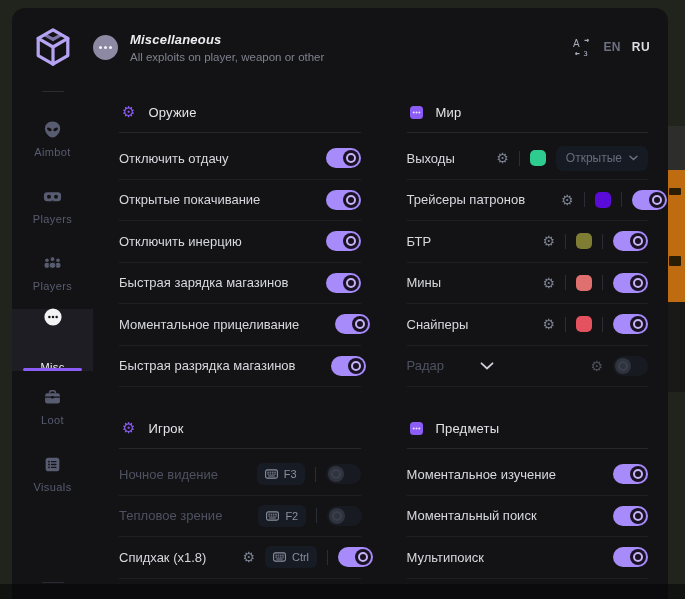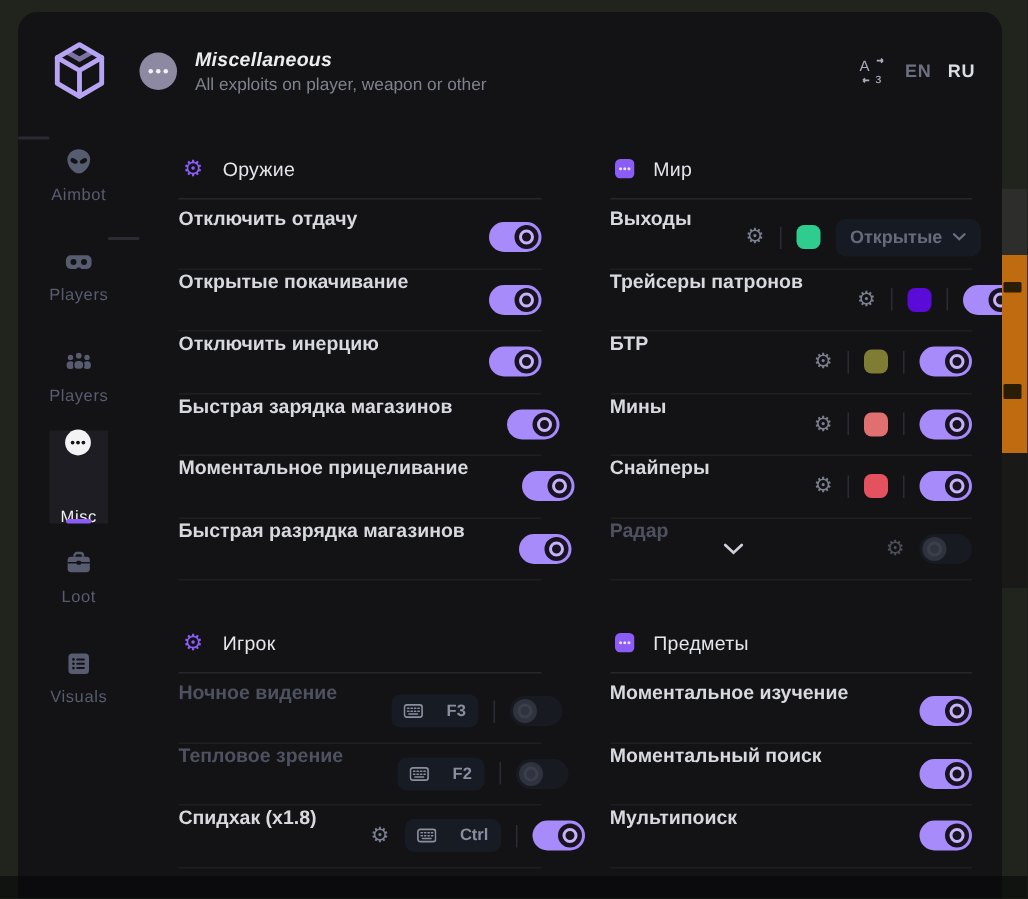--- a/index.html
+++ b/index.html
@@ -22,51 +22,51 @@
   .avatar i{width:3px;height:3px;border-radius:50%;background:#f2f1f8;display:block;}
   .hdr-title{font-size:13px;font-weight:700;color:#ecedf1;letter-spacing:.2px;font-style:italic;}
   .hdr-sub{font-size:11.5px;color:#7f828e;margin-top:4px;}
   .hdr-right{margin-left:auto;margin-right:18px;display:flex;align-items:center;gap:11px;}
   .lang{font-size:12px;font-weight:700;letter-spacing:.4px;}
   .lang.off{color:#6c7080;}
   .lang.on{color:#dddee4;}
 
   
   .body{flex:1;display:flex;min-height:0;}
-  .sidebar{width:81px;flex:0 0 auto;display:flex;flex-direction:row;align-items:stretch;}
+  .sidebar{width:81px;flex:0 0 auto;display:flex;flex-direction:column;align-items:stretch;}
   .side-divider{width:22px;height:2px;background:#2b2b33;border-radius:1px;margin:5px auto 16px;}
   .side-divider.bottom{margin-top:72px;}
   .side-item{height:62px;margin-bottom:5px;display:flex;flex-direction:column;align-items:center;justify-content:center;gap:7px;
     color:#585c70;position:relative;cursor:pointer;}
   .side-item .side-label{font-size:11px;letter-spacing:.4px;}
   .side-item.active{background:#1d1d23;color:#f3f3f6;gap:34px;}
   .side-item.active::after{content:"";position:absolute;left:11px;right:11px;bottom:0;height:3px;background:#8b5cf6;border-radius:2px;}
   .side-icon{display:flex;align-items:center;justify-content:center;}
 
   .main{flex:1;padding:14px 20px 0 26px;display:grid;grid-template-columns:1fr 1fr;column-gap:46px;align-content:start;}
   .col{min-width:0;}
   .section + .section{margin-top:29px;}
   .section-head{display:flex;align-items:center;gap:13px;height:24px;padding-left:3px;}
   .section-title{font-size:13px;color:#e4e5ea;letter-spacing:.2px;}
   .section-icon{display:flex;align-items:center;}
   .gear-glyph{font-family:"DejaVu Sans",sans-serif;font-size:15px;color:#8b5cf6;line-height:1;}
   .section-divider{height:1px;background:#26262d;margin-top:8px;}
   .rows{margin-top:5px;}
-  .row{height:40.5px;display:flex;border-bottom:1px solid #1e1e24;font-weight:bold;}
+  .row{height:40.5px;display:flex;align-items:center;border-bottom:1px solid #1e1e24;}
   .row-label{font-size:13px;color:#d8d9df;white-space:nowrap;}
   .row-label.disabled{color:#4e5260;}
   .mid{flex:1;display:flex;align-items:center;padding-left:36px;}
   .controls{margin-left:auto;display:flex;align-items:center;gap:10px;}
   .vdiv{width:1px;height:15px;background:#2a2d37;}
   .gear{font-family:"DejaVu Sans",sans-serif;font-size:14px;color:#7b8090;line-height:1;cursor:pointer;}
   .gear.dim{opacity:.55;}
   .swatch{width:16px;height:16px;border-radius:5px;cursor:pointer;}
   .dropdown{height:25px;background:#161a22;border-radius:7px;display:flex;align-items:center;gap:7px;
     padding:0 10px;color:#666c7c;font-size:12px;cursor:pointer;}
-  .keybadge{height:22px;background:#171b23;border-radius:6px;display:flex;align-items:center;gap:16px;
+  .keybadge{height:22px;background:#171b23;border-radius:6px;display:flex;align-items:center;gap:6px;
     padding:0 8px;color:#8a8fa0;font-size:11px;cursor:pointer;}
   .toggle{width:35px;height:20px;border-radius:10px;position:relative;flex:0 0 auto;cursor:pointer;}
   .toggle .knob{position:absolute;top:2px;width:16px;height:16px;border-radius:50%;}
   .toggle.on{background:#a78bfa;}
   .toggle.on .knob{right:2px;background:#181222;}
   .toggle.on .knob::after{content:"";position:absolute;inset:3px;border:2px solid #c6b2f4;border-radius:50%;}
   .toggle.off{background:#1b1e26;}
   .toggle.off .knob{left:2px;background:#3c4150;}
   .toggle.off .knob::after{content:"";position:absolute;inset:3px;border:2px solid #4d5262;border-radius:50%;}
   .toggle.dim{opacity:.7;}

